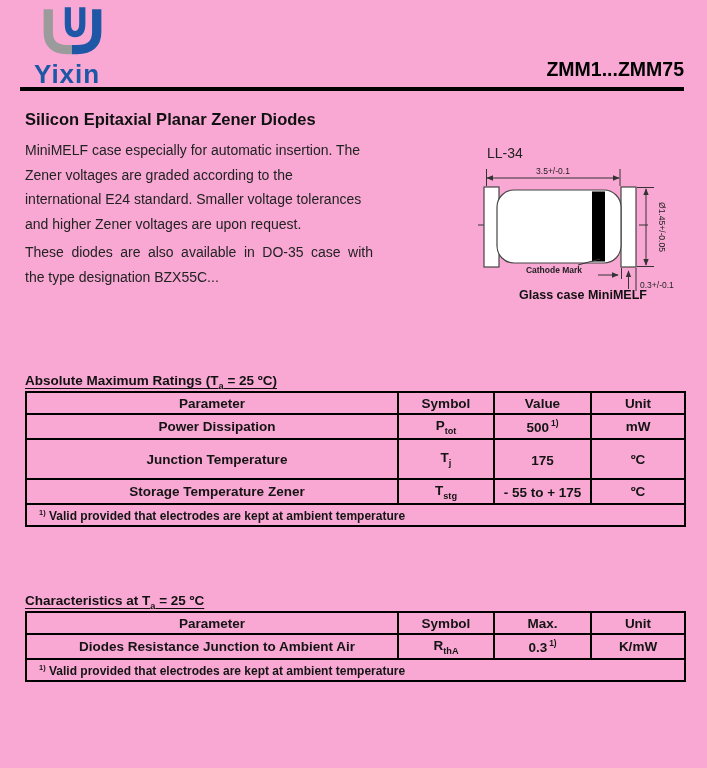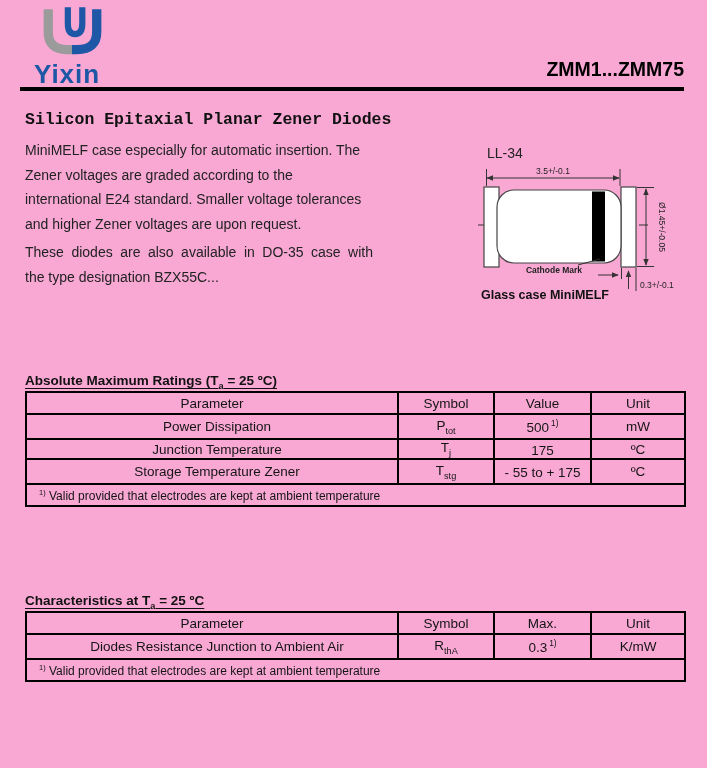--- a/index.html
+++ b/index.html
@@ -7,31 +7,31 @@
     position:relative;width:707px;height:768px;background:#f9a8d4;
     font-family:"Liberation Sans",sans-serif;color:#141414;overflow:hidden;
     margin:0 auto;
   }
   .abs{position:absolute;}
   
   .brand-text{font-size:26px;font-weight:bold;color:#1d57a5;letter-spacing:1px;margin-top:-3px;margin-left:-6px;}
   .part-range{font-size:19.5px;font-weight:bold;color:#000;}
   .header-rule{background:#000;height:4px;}
   
-  .doc-title{font-size:16.5px;font-weight:bold;color:#111;font-family:Liberation Mono, monospace;}
+  .doc-title{font-size:16.5px;font-weight:bold;color:#111;}
   .para{font-size:14px;line-height:24.5px;color:#222;}
   .pre{white-space:pre-line;}
   .just{text-align:justify;text-align-last:justify;}
   .pkg-name{font-size:14px;color:#222;}
   .pkg-caption{font-size:12.5px;font-weight:bold;text-align:center;line-height:17.5px;color:#111;}
   
   .sec-heading{font-size:13.5px;font-weight:bold;color:#111;text-decoration:underline;text-underline-offset:3px;}
   
   table{border-collapse:collapse;table-layout:fixed;width:659px;}
-  th,td{border:2px solid #000;font-size:13.5px;font-weight:normal;padding:0;color:#141414;}
+  th,td{border:2px solid #000;font-size:13.5px;font-weight:bold;padding:0;color:#141414;}
   th{text-align:center;}
   td.param{text-align:center;padding-left:10px;}
   td.ctr{text-align:center;}
   td.fnote{font-size:12px;padding-left:10px;border-radius:9px;}
   sub{font-size:0.68em;}
   sup{font-size:0.62em;vertical-align:super;margin-left:2px;}
   sup:empty{margin-left:0;}
   .p2line{height:16px;}
   .indent2{padding-left:7px;}
   
@@ -101,21 +101,21 @@
     <line x1="143.5" y1="105" x2="143.5" y2="116" class="dline"></line>
     <line x1="158" y1="105" x2="158" y2="128" class="dline"></line>
     <line x1="120" y1="112" x2="140" y2="112" class="dline" marker-end="url(#arrE)"></line>
     <line x1="150.5" y1="126" x2="150.5" y2="108" class="dline" marker-end="url(#arrE)"></line>
     <text x="162" y="125" text-anchor="start" class="svgtxt" font-size="8">0.3+/-0.1</text>
 
     <line x1="100" y1="102" x2="122" y2="96" class="dline"></line>
     <text x="76" y="110" text-anchor="middle" class="svgtxt" font-size="8" font-weight="bold">Cathode Mark</text>
   </svg>
 
-  <div class="abs pkg-caption" style="left:452px;top:287px;width:186px;">
+  <div class="abs pkg-caption" style="left:490px;top:287px;width:186px;">
     <div>Glass case MiniMELF</div>
   </div>
 
   <div class="abs sec-heading" style="left:25px;top:373px;">
     <span>Absolute Maximum Ratings (T</span><sub>a</sub><span> = 25 ºC)</span>
   </div>
 
   <table class="abs" style="left:25px;top:391px;">
     <colgroup>
         <col style="width:372px">
@@ -129,21 +129,21 @@
       <th>Symbol</th>
       <th>Value</th>
       <th>Unit</th>
     </tr>
     <tr style="height:25px">
       <td class="param">Power Dissipation</td>
       <td class="ctr"><span>P</span><sub>tot</sub></td>
       <td class="ctr"><span>500</span><sup>1)</sup></td>
       <td class="ctr">mW</td>
     </tr>
-    <tr style="height:20px">
+    <tr style="height:40px">
       <td class="param">Junction Temperature</td>
       <td class="ctr"><span>T</span><sub>j</sub></td>
       <td class="ctr"><span>175</span><sup></sup></td>
       <td class="ctr">ºC</td>
     </tr>
     <tr style="height:25px">
       <td class="param">Storage Temperature Zener</td>
       <td class="ctr"><span>T</span><sub>stg</sub></td>
       <td class="ctr"><span>- 55 to + 175</span><sup></sup></td>
       <td class="ctr">ºC</td>

